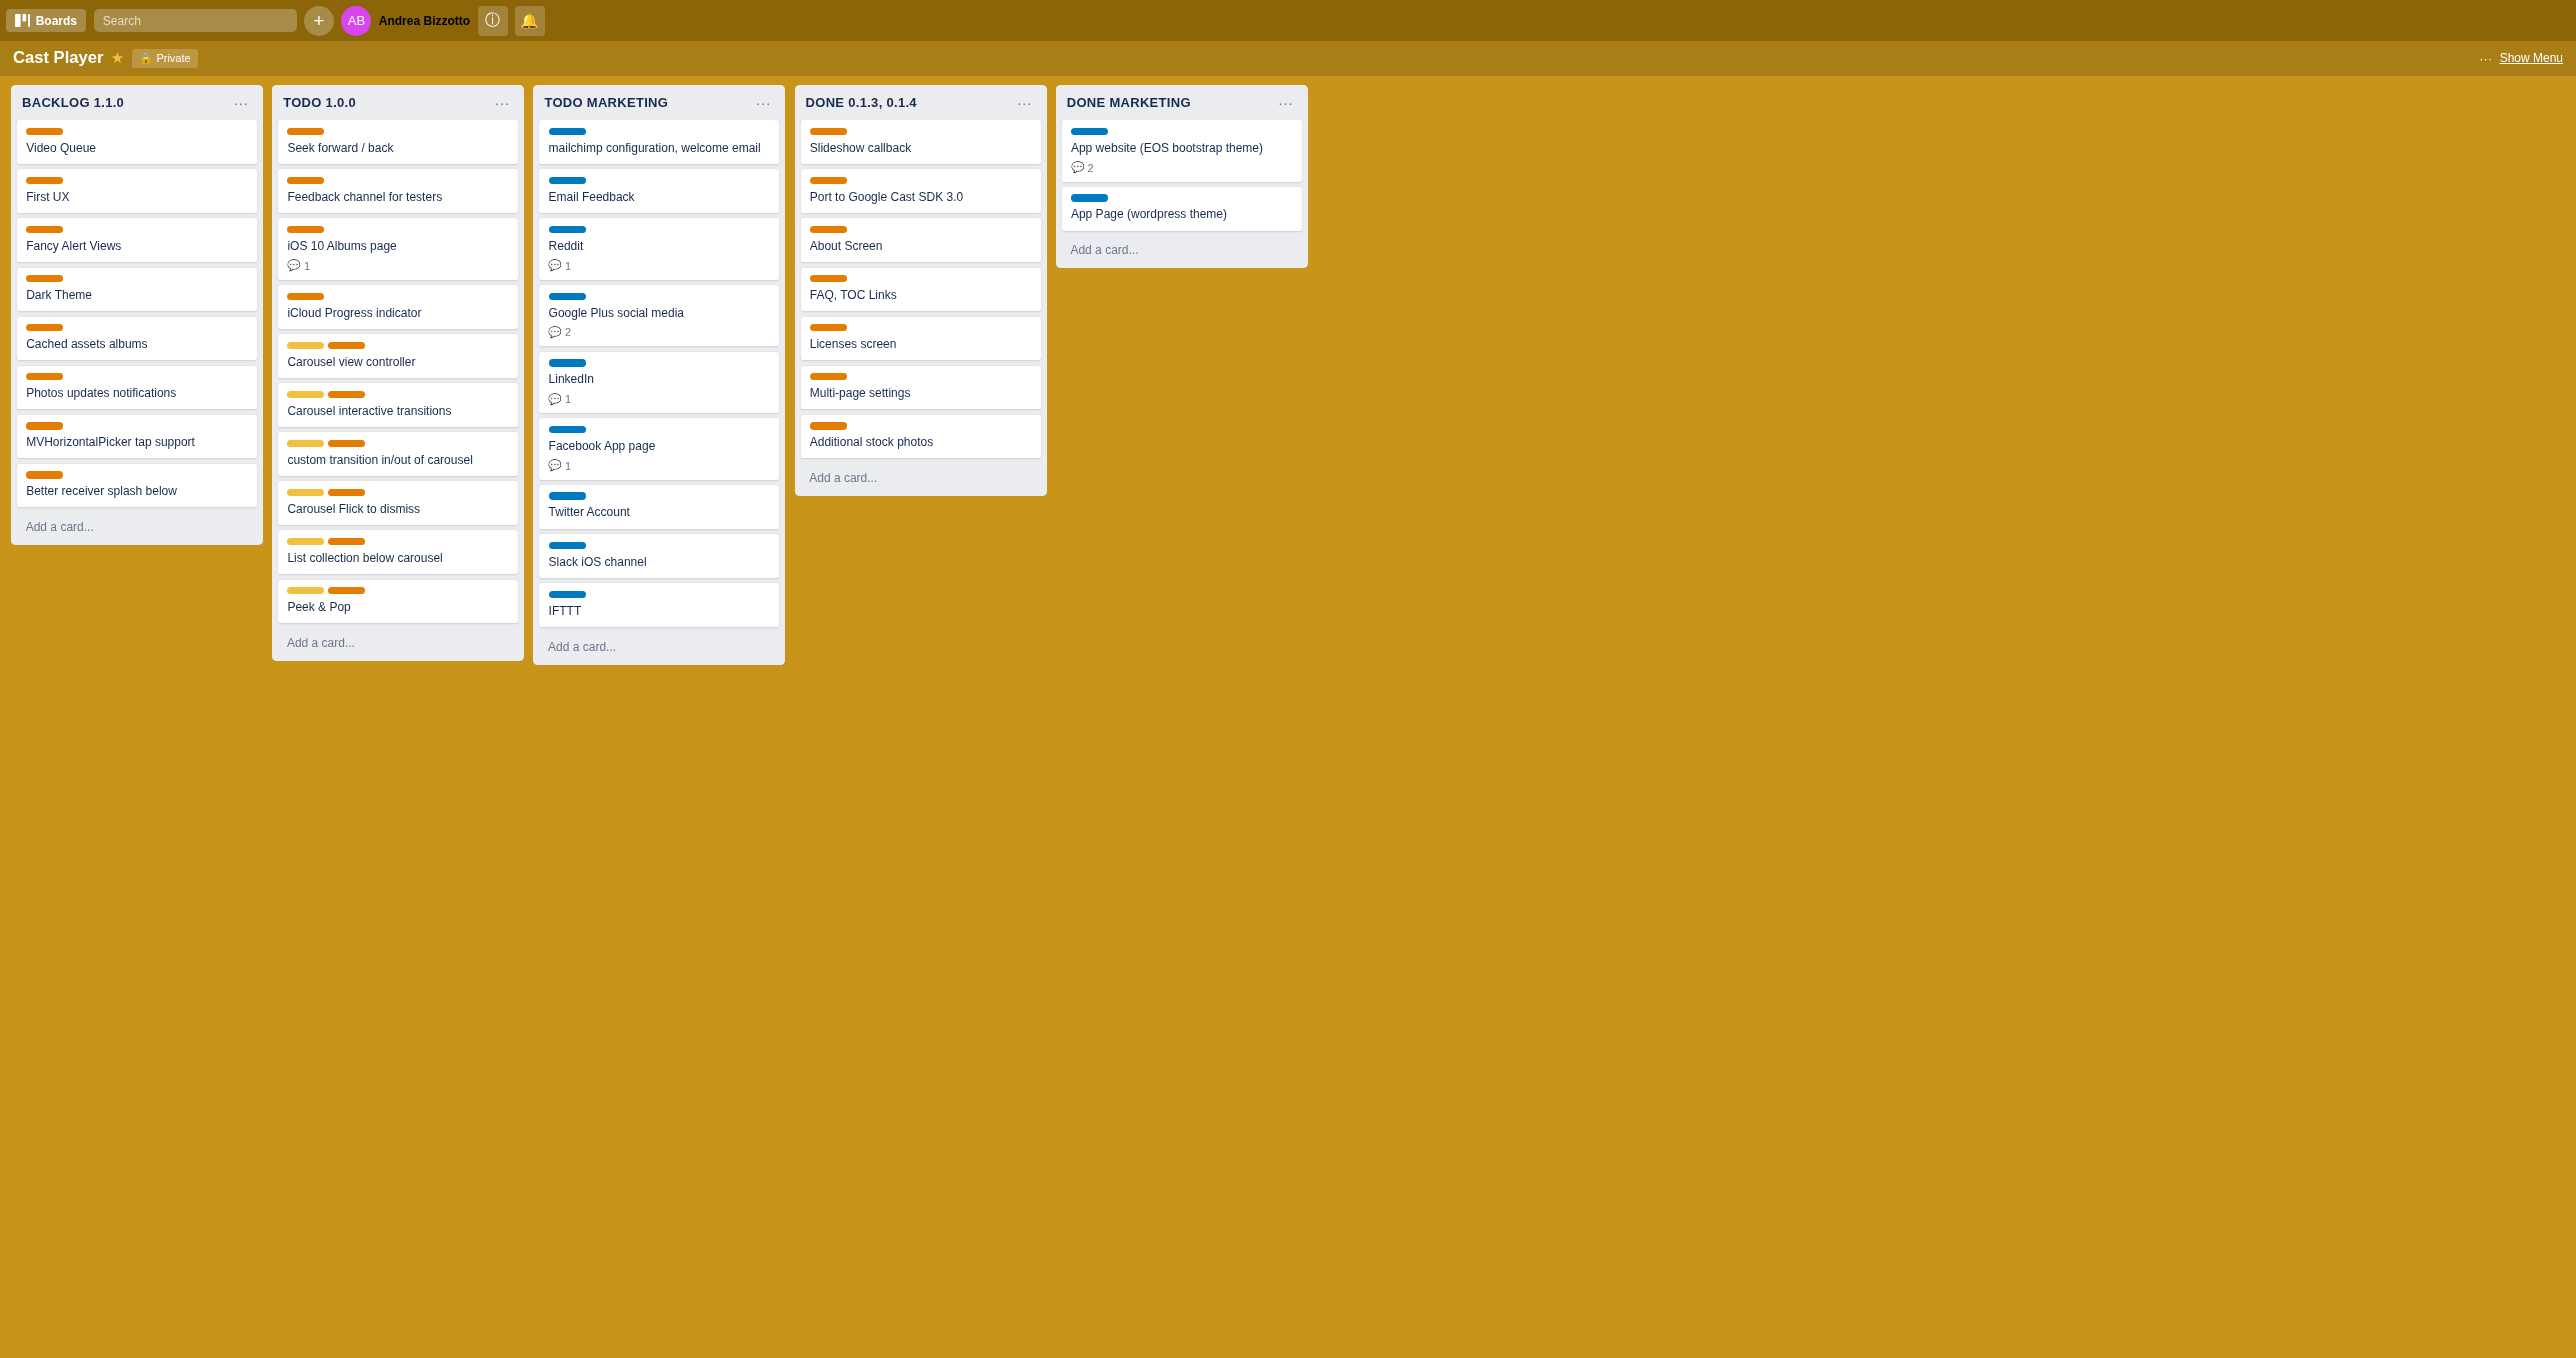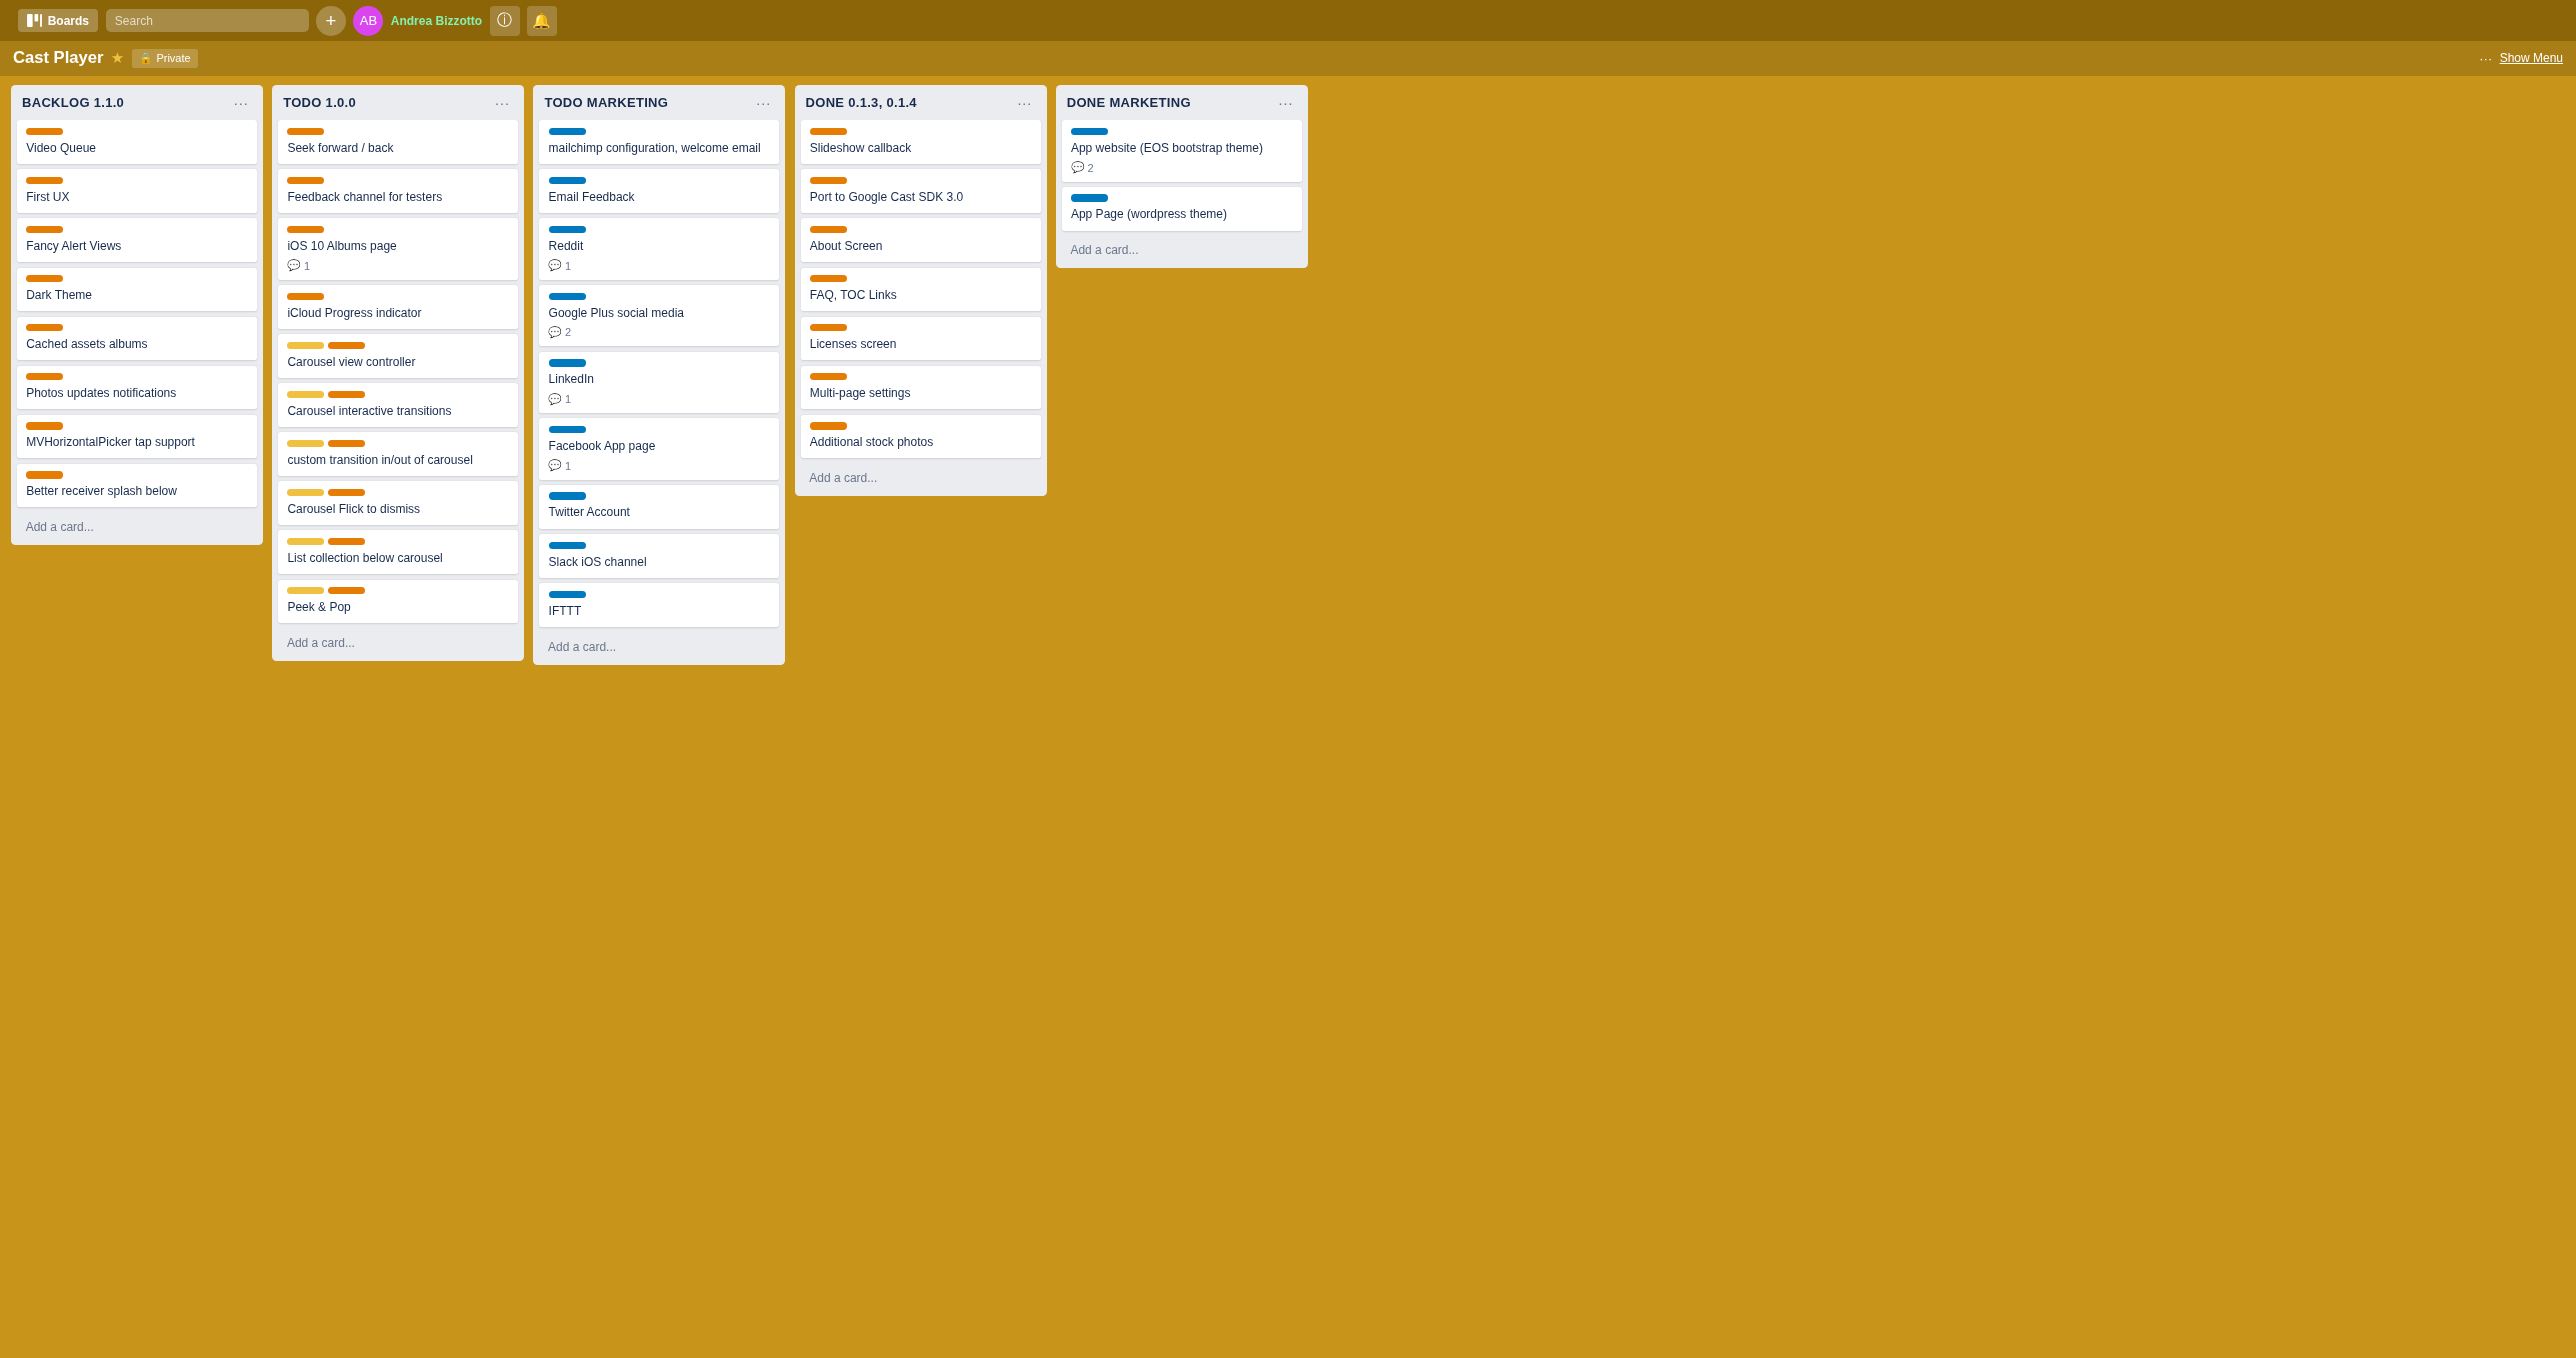--- a/index.html
+++ b/index.html
@@ -4,21 +4,21 @@
   <style>
     * { box-sizing: border-box; margin: 0; padding: 0; }
     body { font-family: -apple-system, BlinkMacSystemFont, 'Segoe UI', sans-serif; background: #c8941a; min-height: 100vh; }
 
     
     .top-nav {
       background: #8b6508;
       height: 41px;
       display: flex;
       align-items: center;
-      padding: 0 18px;
+      padding: 0 6px;
       gap: 7.4px;
     }
     .nav-boards-btn {
       background: rgba(255,255,255,0.25);
       border: none;
       border-radius: 3.7px;
       color: #fff;
       font-size: 12px;
       font-weight: 600;
       padding: 4.6px 9.2px;
@@ -70,21 +70,21 @@
     }
     .nav-avatar {
       width: 30px; height: 30px;
       border-radius: 50%;
       background: #d946ef;
       overflow: hidden;
       display: flex; align-items: center; justify-content: center;
       color: #fff; font-size: 13px; font-weight: 400;
     }
     .nav-username {
-      color: #86efac;
+      color: #000000;
       font-size: 12px;
       font-weight: 600;
     }
     .nav-icon-btn {
       background: rgba(255,255,255,0.2);
       border: none;
       border-radius: 3.7px;
       color: #fff;
       font-size: 15px;
       width: 30px; height: 30px;

